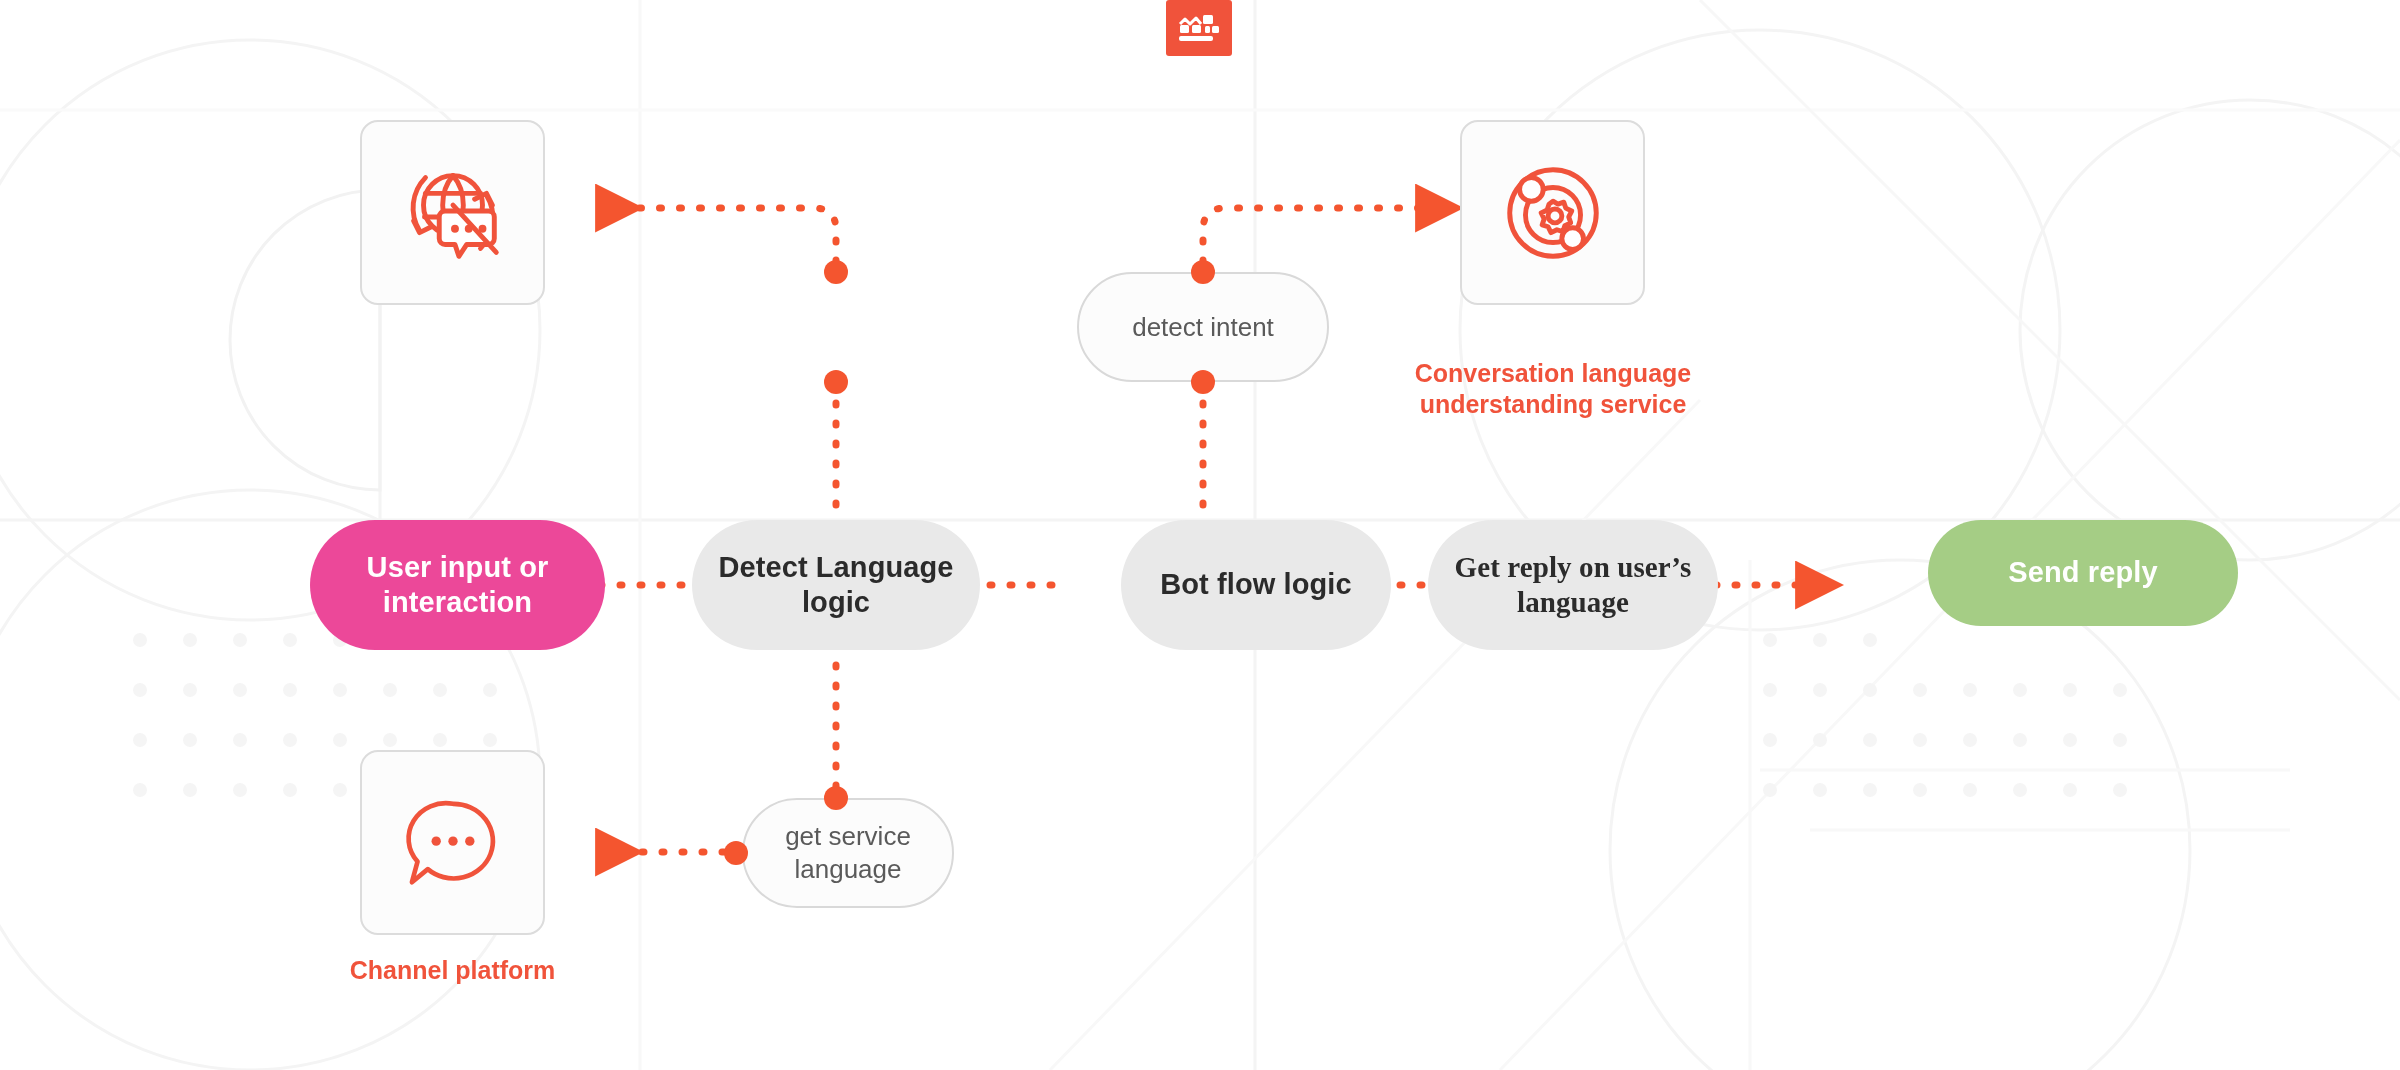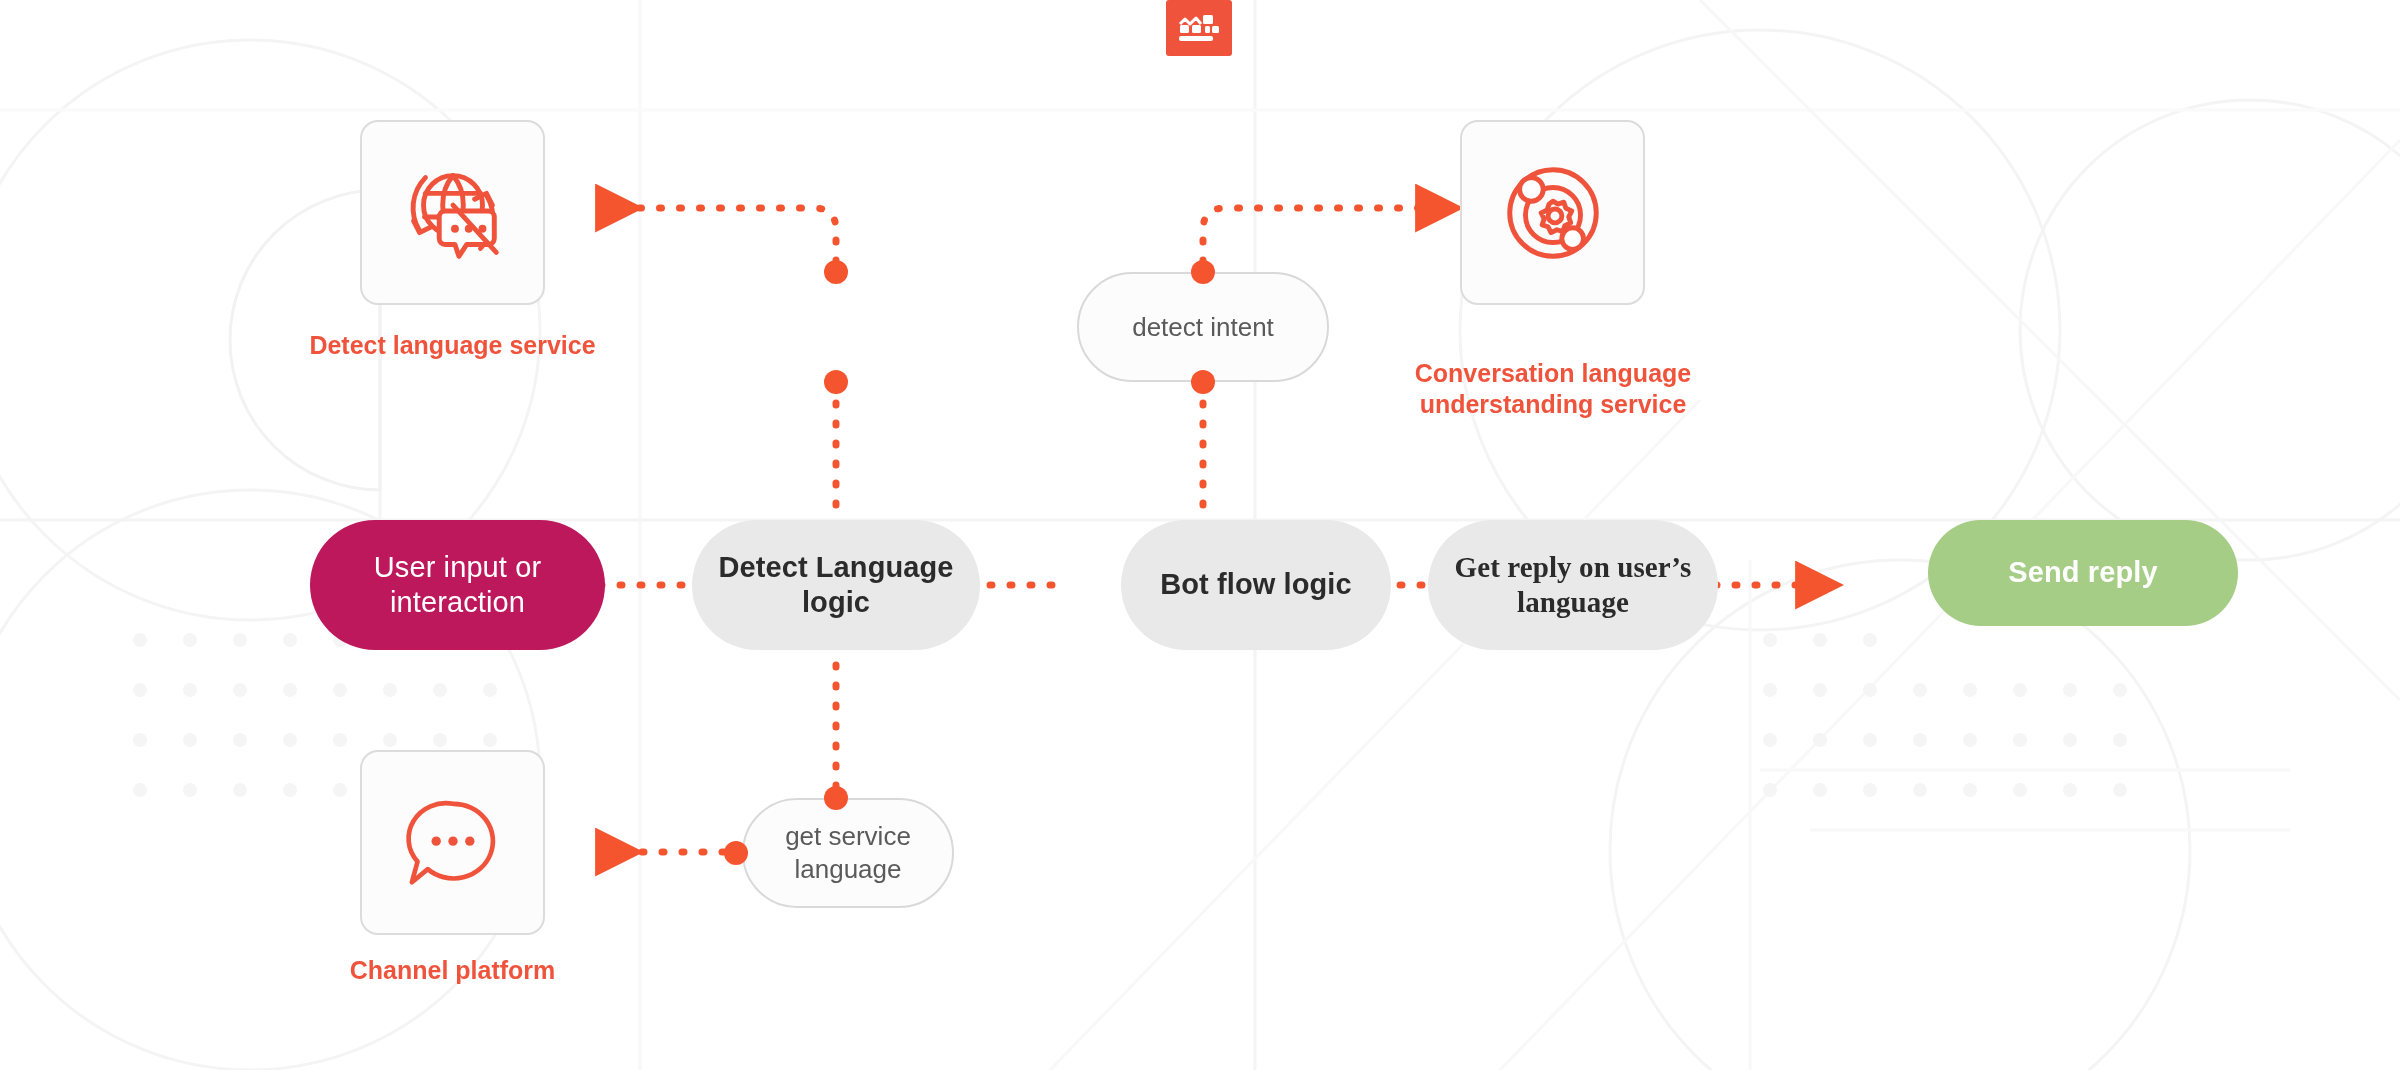--- a/index.html
+++ b/index.html
@@ -16,21 +16,21 @@
   
   #bg{position:absolute;left:0;top:0;width:2400px;height:1070px;z-index:0;}
 
   
   .pill{
     position:absolute;z-index:4;box-sizing:border-box;
     display:flex;align-items:center;justify-content:center;
     text-align:center;border-radius:999px;
     line-height:1.22;
   }
-  .pill.primary{background:#be185d;color:#ffffff;font-weight:normal;font-size:29px;letter-spacing:.1px;}
+  .pill.primary{background:#ec4899;color:#ffffff;font-weight:bold;font-size:29px;letter-spacing:.1px;}
   .pill.neutral{background:#E9E9E9;color:#2B2B2B;font-weight:bold;font-size:29px;letter-spacing:.1px;}
   .pill.success{background:#A5CD85;color:#ffffff;font-weight:bold;font-size:29px;letter-spacing:.1px;}
 
   
   .opill{
     position:absolute;z-index:4;box-sizing:border-box;
     display:flex;align-items:center;justify-content:center;text-align:center;
     background:#FCFCFC;border:2px solid #D9D9D9;border-radius:999px;
     color:#5A5A5A;font-size:26px;font-weight:400;line-height:1.26;
   }
@@ -213,23 +213,20 @@
         <path d="M52 58 L96 58 A6 6 0 0 1 102 64 L102 86 A6 6 0 0 1 96 92 L74 92 L66 104 L62 92 L52 92 A6 6 0 0 1 46 86 L46 64 A6 6 0 0 1 52 58 Z" fill="#FFFFFF"></path>
         <path d="M60 52 L104 100" stroke-width="5"></path>
       </g>
       <g fill="#F0533B">
         <circle cx="62" cy="76" r="4"></circle>
         <circle cx="76" cy="76" r="4"></circle>
         <circle cx="90" cy="76" r="4"></circle>
       </g>
     </svg>
   </div>
-  <div class="card-label" style="left:280px;top:330px;width:345px;">
-    <span>Detect language service</span>
-  </div>
 
   <div class="card" style="left:1460px;top:120px;width:185px;height:185px;">
     <svg width="118" height="118" viewBox="0 0 120 120">
       <g fill="none" stroke="#F0533B" stroke-width="5" stroke-linecap="round" stroke-linejoin="round">
         <circle cx="60" cy="60" r="44"></circle>
         <circle cx="60" cy="62" r="28"></circle>
         <circle cx="38" cy="36" r="12" fill="#FFFFFF"></circle>
         <circle cx="80" cy="86" r="11" fill="#FFFFFF"></circle>
         <path d="M60 48 L65 51 L71 49 L73 55 L79 58 L76 64 L78 70 L72 73 L70 79 L64 77 L58 80 L55 74 L49 72 L51 66 L48 60 L54 57 L56 51 Z"></path>
         <circle cx="62" cy="63" r="7"></circle>

